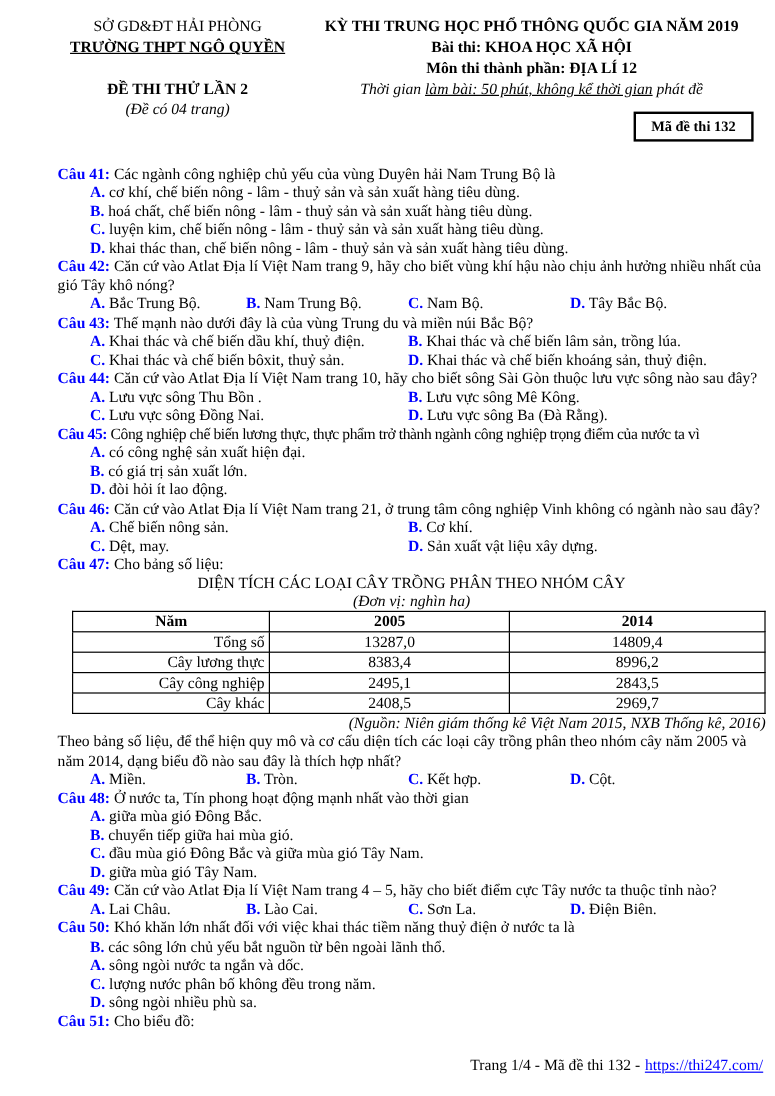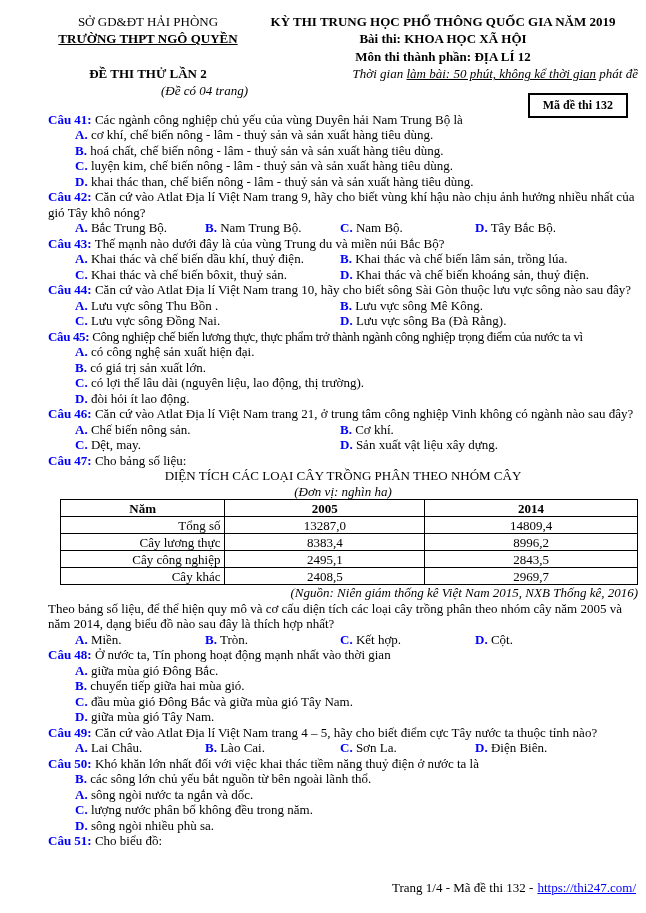--- a/index.html
+++ b/index.html
@@ -9,31 +9,31 @@
     width: 646px; height: 913px; background: #ffffff; color: #000;
     font-family: "Liberation Serif", serif; font-size: 13px; overflow: hidden;
   }
   .page { position: relative; width: 646px; height: 811px; padding: 13px 8px 16px 48px; }
 
   
   .header { display: flex; line-height: 17.4px; }
   .header-left { width: 200px; text-align: center; flex: 0 0 auto; }
   .header-right { flex: 1; text-align: center; }
   .bold { font-weight: bold; }
-  .italic { font-style: italic; text-align: right; }
+  .italic { font-style: italic; }
   .school { font-weight: bold; text-decoration: underline; }
   .exam-round { margin-top: 17px; font-weight: bold; }
   .time-underline { text-decoration: underline; }
   .code-box {
     position: absolute; top: 93px; right: 18px;
     border: 2px solid #000; padding: 3px 13px; font-weight: bold; font-size: 12px;
   }
 
   
-  .questions { margin-top: 12px; line-height: 15.5px; }
+  .questions { margin-top: 37px; line-height: 15.5px; }
   .q-line { margin: 0; }
   .q-line.condensed { letter-spacing: -0.35px; }
   .q-label { color: var(--accent); font-weight: bold; }
   .opt-letter { color: var(--accent); font-weight: bold; }
   .opts-list > div { padding-left: 27px; }
   .opts-row2 { display: grid; grid-template-columns: 265px auto; padding-left: 27px; }
   .opts-row4 { display: grid; grid-template-columns: 130px 135px 135px auto; padding-left: 27px; }
 
   
   .table-title { text-align: center; }
@@ -110,21 +110,20 @@
           <div class="opt"><span class="opt-letter">B.</span> Lưu vực sông Mê Kông.</div>
           <div class="opt"><span class="opt-letter">C.</span> Lưu vực sông Đồng Nai.</div>
           <div class="opt"><span class="opt-letter">D.</span> Lưu vực sông Ba (Đà Rằng).</div>
         </div>
       </div>
       <div class="question-block">
         <p class="q-line condensed"><span class="q-label">Câu 45:</span> Công nghiệp chế biến lương thực, thực phẩm trở thành ngành công nghiệp trọng điểm của nước ta vì</p>
         <div class="opts-list">
           <div class="opt"><span class="opt-letter">A.</span> có công nghệ sản xuất hiện đại.</div>
           <div class="opt"><span class="opt-letter">B.</span> có giá trị sản xuất lớn.</div>
-          <div class="opt"><span class="opt-letter">C.</span> có lợi thế lâu dài (nguyên liệu, lao động, thị trường).</div>
           <div class="opt"><span class="opt-letter">D.</span> đòi hỏi ít lao động.</div>
         </div>
       </div>
       <div class="question-block">
         <p class="q-line"><span class="q-label">Câu 46:</span> Căn cứ vào Atlat Địa lí Việt Nam trang 21, ở trung tâm công nghiệp Vinh không có ngành nào sau đây?</p>
         <div class="opts-row2">
           <div class="opt"><span class="opt-letter">A.</span> Chế biến nông sản.</div>
           <div class="opt"><span class="opt-letter">B.</span> Cơ khí.</div>
           <div class="opt"><span class="opt-letter">C.</span> Dệt, may.</div>
           <div class="opt"><span class="opt-letter">D.</span> Sản xuất vật liệu xây dựng.</div>

